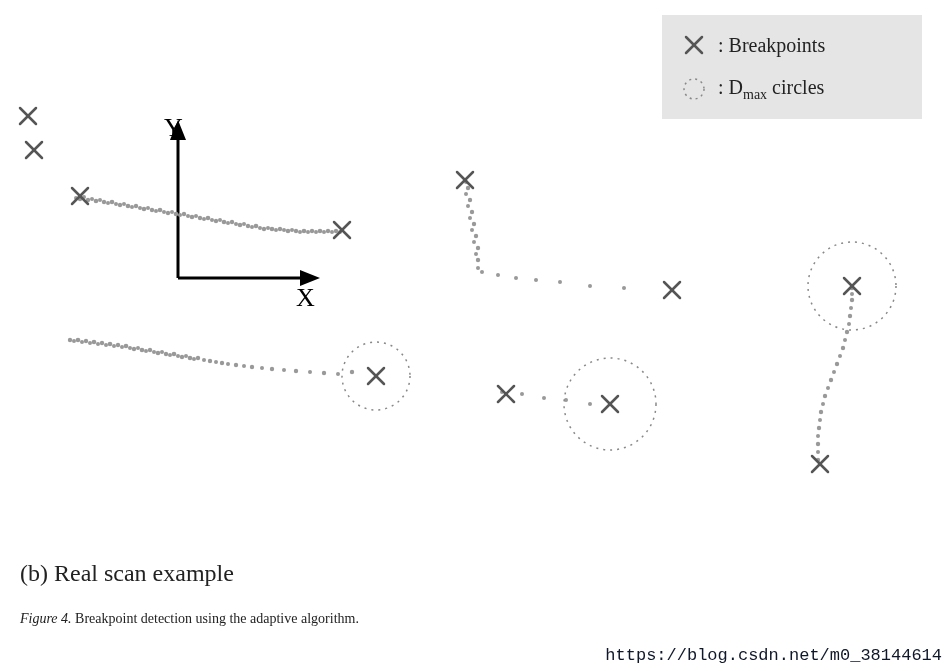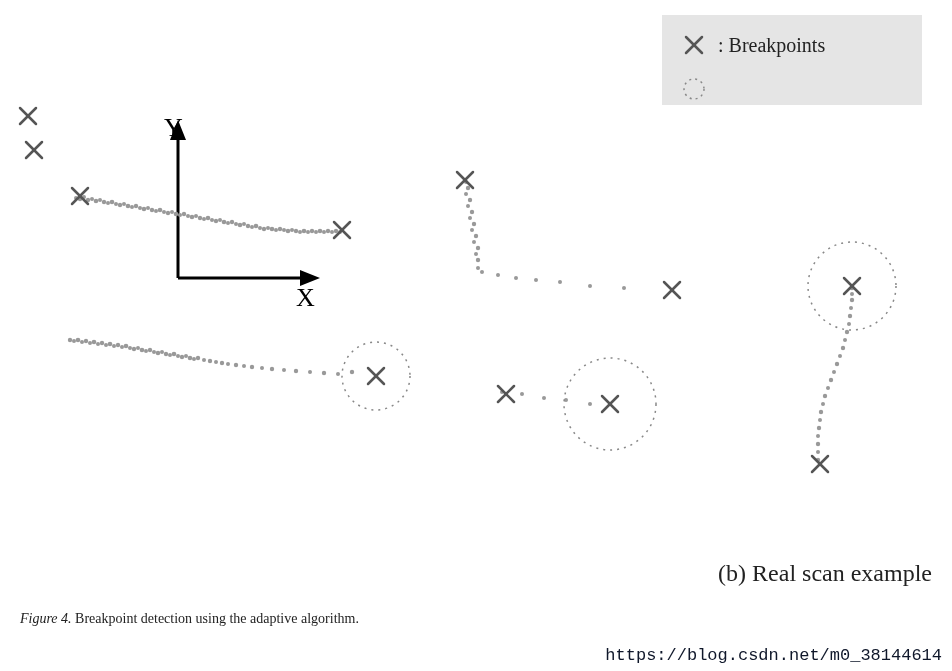--- a/index.html
+++ b/index.html
@@ -14,21 +14,21 @@
     .figure-area {
       position: relative;
       width: 100%;
       height: 560px;
     }
     .legend-box {
       position: absolute;
       right: 30px;
       top: 15px;
       background: #e5e5e5;
-      padding: 16px 20px 2px 16px;
+      padding: 16px 20px 16px 16px;
       width: 260px;
     }
     .legend-row {
       display: flex;
       align-items: center;
       gap: 8px;
       font-size: 20px;
       color: #222;
       margin-bottom: 16px;
     }
@@ -41,21 +41,21 @@
       justify-content: center;
       font-size: 22px;
     }
     .sub-label { font-size: 14px; vertical-align: sub; }
     .caption-area {
       width: 100%;
       text-align: left;
       padding: 0 20px;
     }
     .sub-caption {
-      text-align: right;
+      text-align: left;
       font-size: 24px;
       color: #222;
       margin-bottom: 24px;
     }
     .fig-caption {
       font-size: 14px;
       color: #222;
     }
     .fig-caption .fig-label { font-style: italic; }
     .watermark {
@@ -342,20 +342,23 @@
           </svg>
       </span>
       <span>: Breakpoints</span>
     </div>
     <div class="legend-row">
       <span class="legend-symbol">
         <svg width="26" height="26" viewBox="0 0 26 26">
             <circle cx="13" cy="13" r="10" fill="none" stroke="#888" stroke-width="1.5" stroke-dasharray="2 4"></circle>
           </svg>
       </span>
+      <span>
+        <span>: D</span><span class="sub-label">max</span><span> circles</span>
+      </span>
     </div>
   </div>
 </div>
 
 <div class="caption-area">
   <div class="sub-caption">(b) Real scan example</div>
   <div class="fig-caption">
     <span class="fig-label">Figure 4.</span><span>  Breakpoint detection using the adaptive algorithm.</span>
   </div>
 </div>

